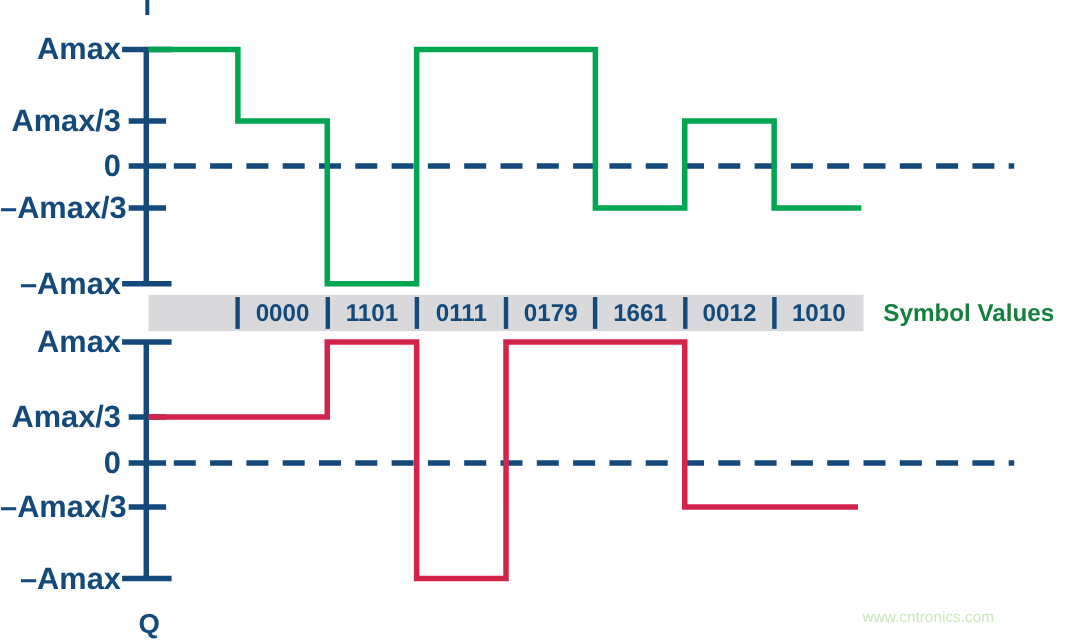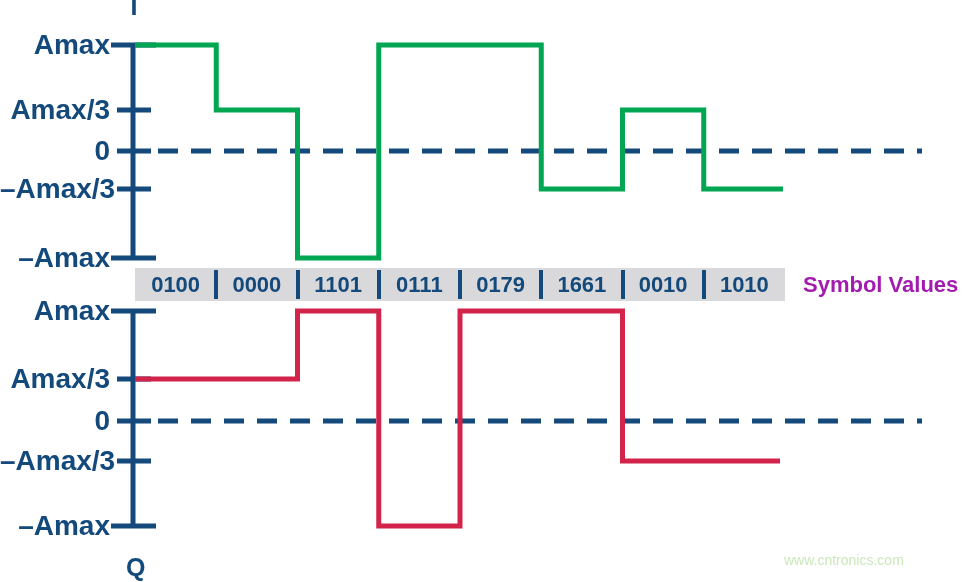--- a/index.html
+++ b/index.html
@@ -49,21 +49,21 @@
     background: #14497B;
   }
   .symbol-values-label {
     position: absolute;
     left: 803px;
     top: 268px;
     height: 33px;
     line-height: 33px;
     font-size: 22px;
     font-weight: bold;
-    color: #a21caf;
+    color: #15803d;
     white-space: nowrap;
   }
   .q-label {
     position: absolute;
     left: 126px;
     top: 553px;
     font-size: 25px;
     font-weight: bold;
     color: #14497B;
   }
@@ -123,33 +123,32 @@
       <div class="ylabel" style="top: 299px;">Amax</div>
       <div class="ylabel" style="top: 367px;">Amax/3</div>
       <div class="ylabel" style="top: 409px;">0</div>
       <div class="ylabel" style="top: 449px;">–Amax/3</div>
       <div class="ylabel" style="top: 514px;">–Amax</div>
     </div>
 
   <div class="i-label">I</div>
 
   <div class="band" id="symbol-band">
-      <div class="cell" style="left: 0px; width: 81.25px;">0100</div>
       <div class="sep" style="left: 79.25px;"></div>
       <div class="cell" style="left: 81.25px; width: 81.25px;">0000</div>
       <div class="sep" style="left: 160.5px;"></div>
       <div class="cell" style="left: 162.5px; width: 81.25px;">1101</div>
       <div class="sep" style="left: 241.75px;"></div>
       <div class="cell" style="left: 243.75px; width: 81.25px;">0111</div>
       <div class="sep" style="left: 323px;"></div>
       <div class="cell" style="left: 325px; width: 81.25px;">0179</div>
       <div class="sep" style="left: 404.25px;"></div>
       <div class="cell" style="left: 406.25px; width: 81.25px;">1661</div>
       <div class="sep" style="left: 485.5px;"></div>
-      <div class="cell" style="left: 487.5px; width: 81.25px;">0010</div>
+      <div class="cell" style="left: 487.5px; width: 81.25px;">0012</div>
       <div class="sep" style="left: 566.75px;"></div>
       <div class="cell" style="left: 568.75px; width: 81.25px;">1010</div>
     </div>
 
   <div class="symbol-values-label">Symbol Values</div>
 
   <div class="q-label">Q</div>
 
   <div class="watermark">www.cntronics.com</div>
 

